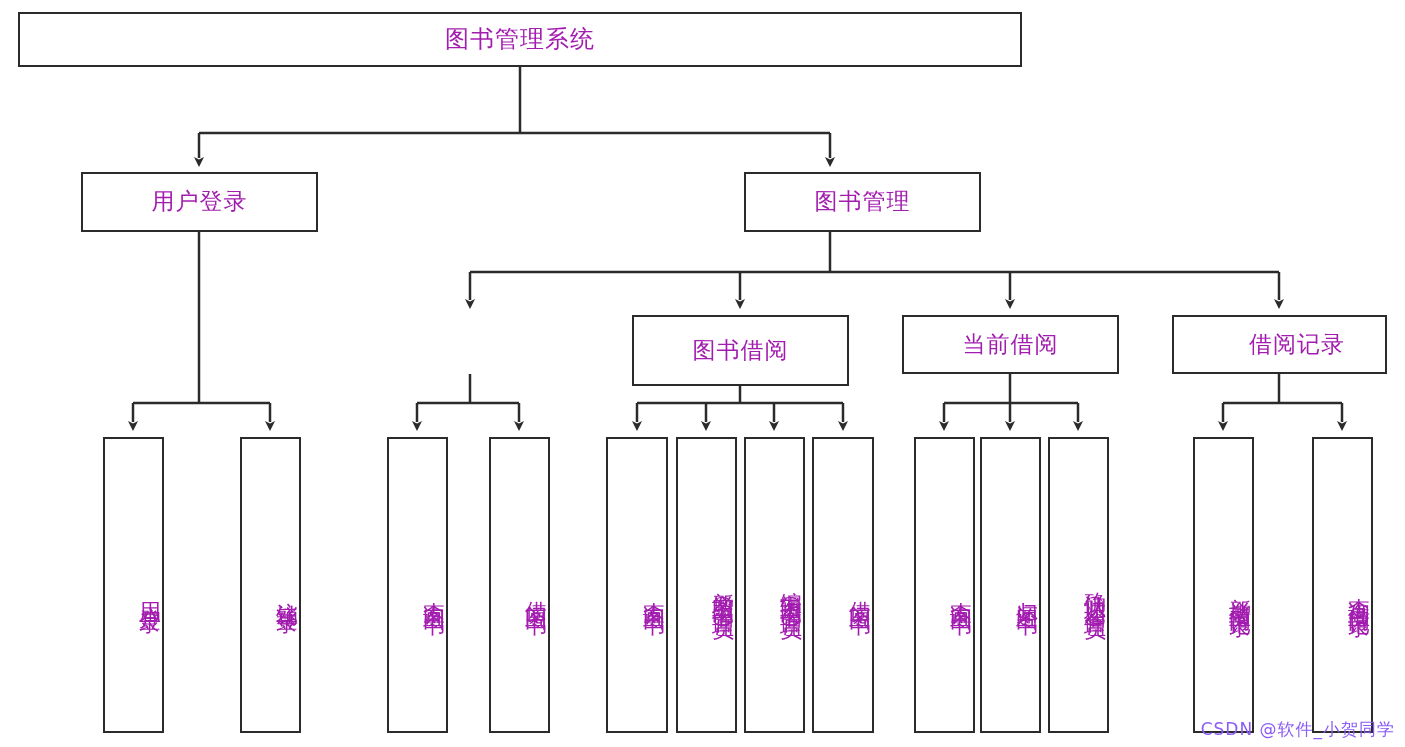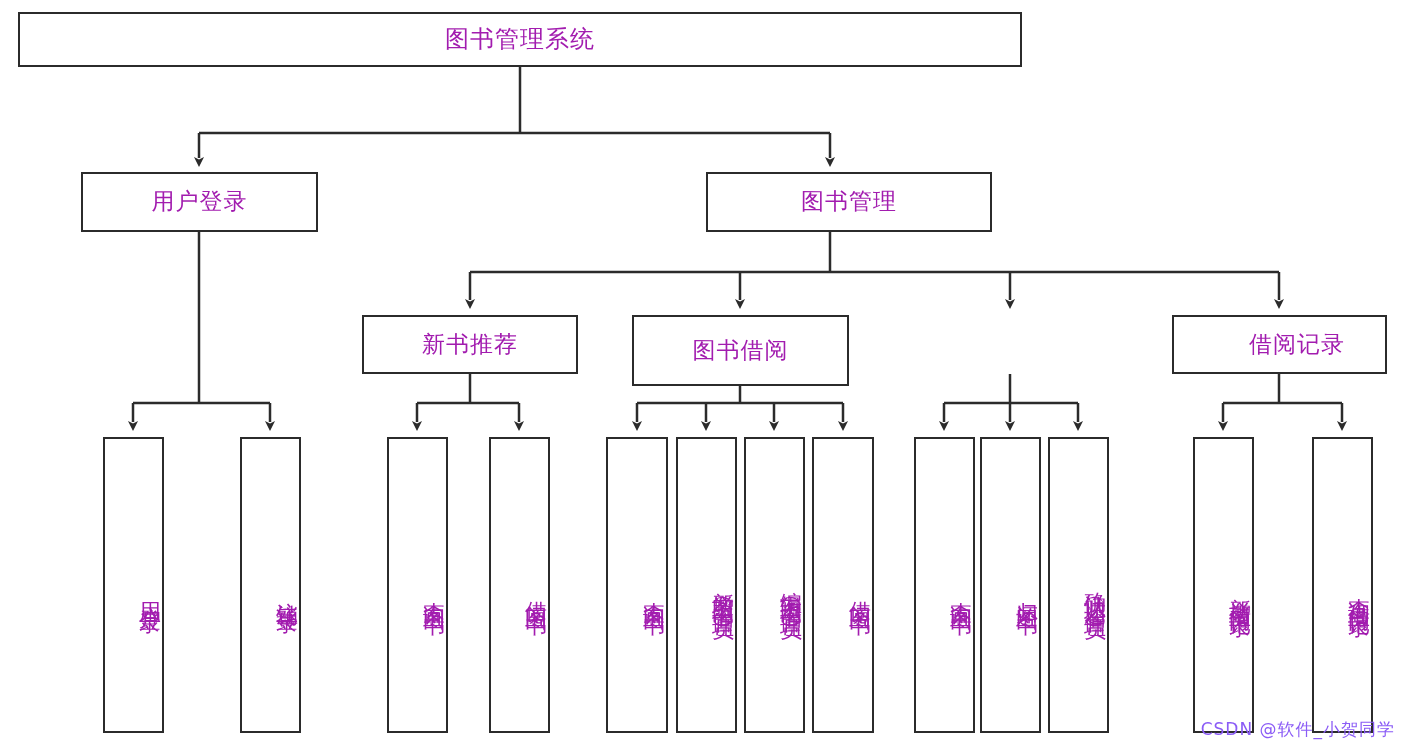--- a/index.html
+++ b/index.html
@@ -119,26 +119,26 @@
       <path d="M1223,403 L1342,403"></path>
       <path d="M1223,403 L1223,422" marker-end="url(#arrow)"></path>
       <path d="M1342,403 L1342,422" marker-end="url(#arrow)"></path>
     </g>
   </svg>
 
   <div class="node h root" style="left:18px; top:12px; width:1004px; height:55px;">图书管理系统</div>
 
   <div class="node h" style="left:81px; top:172px; width:237px; height:60px;">用户登录</div>
 
-  <div class="node h" style="left:706px; top:172px; width:286px; height:60px;">图书管理</div>
+  <div class="node h" style="left:744px; top:172px; width:237px; height:60px;">图书管理</div>
 
-  <div class="node h" style="left:362px; top:315px; width:216px; height:59px;">新书推荐</div>
 
   <div class="node h" style="left:632px; top:315px; width:217px; height:71px;">图书借阅</div>
 
+  <div class="node h" style="left:902px; top:315px; width:217px; height:59px;">当前借阅</div>
 
   <div class="node h" style="left:1172px; top:315px; width:215px; height:59px;padding-left:35px;">借阅记录</div>
 
   <div class="node v" style="left:103px; top:437px; width:61px; height:296px;">
     <span class="vtext">用户登录</span>
   </div>
   <div class="node v" style="left:240px; top:437px; width:61px; height:296px;">
     <span class="vtext">注销登录</span>
   </div>
 

